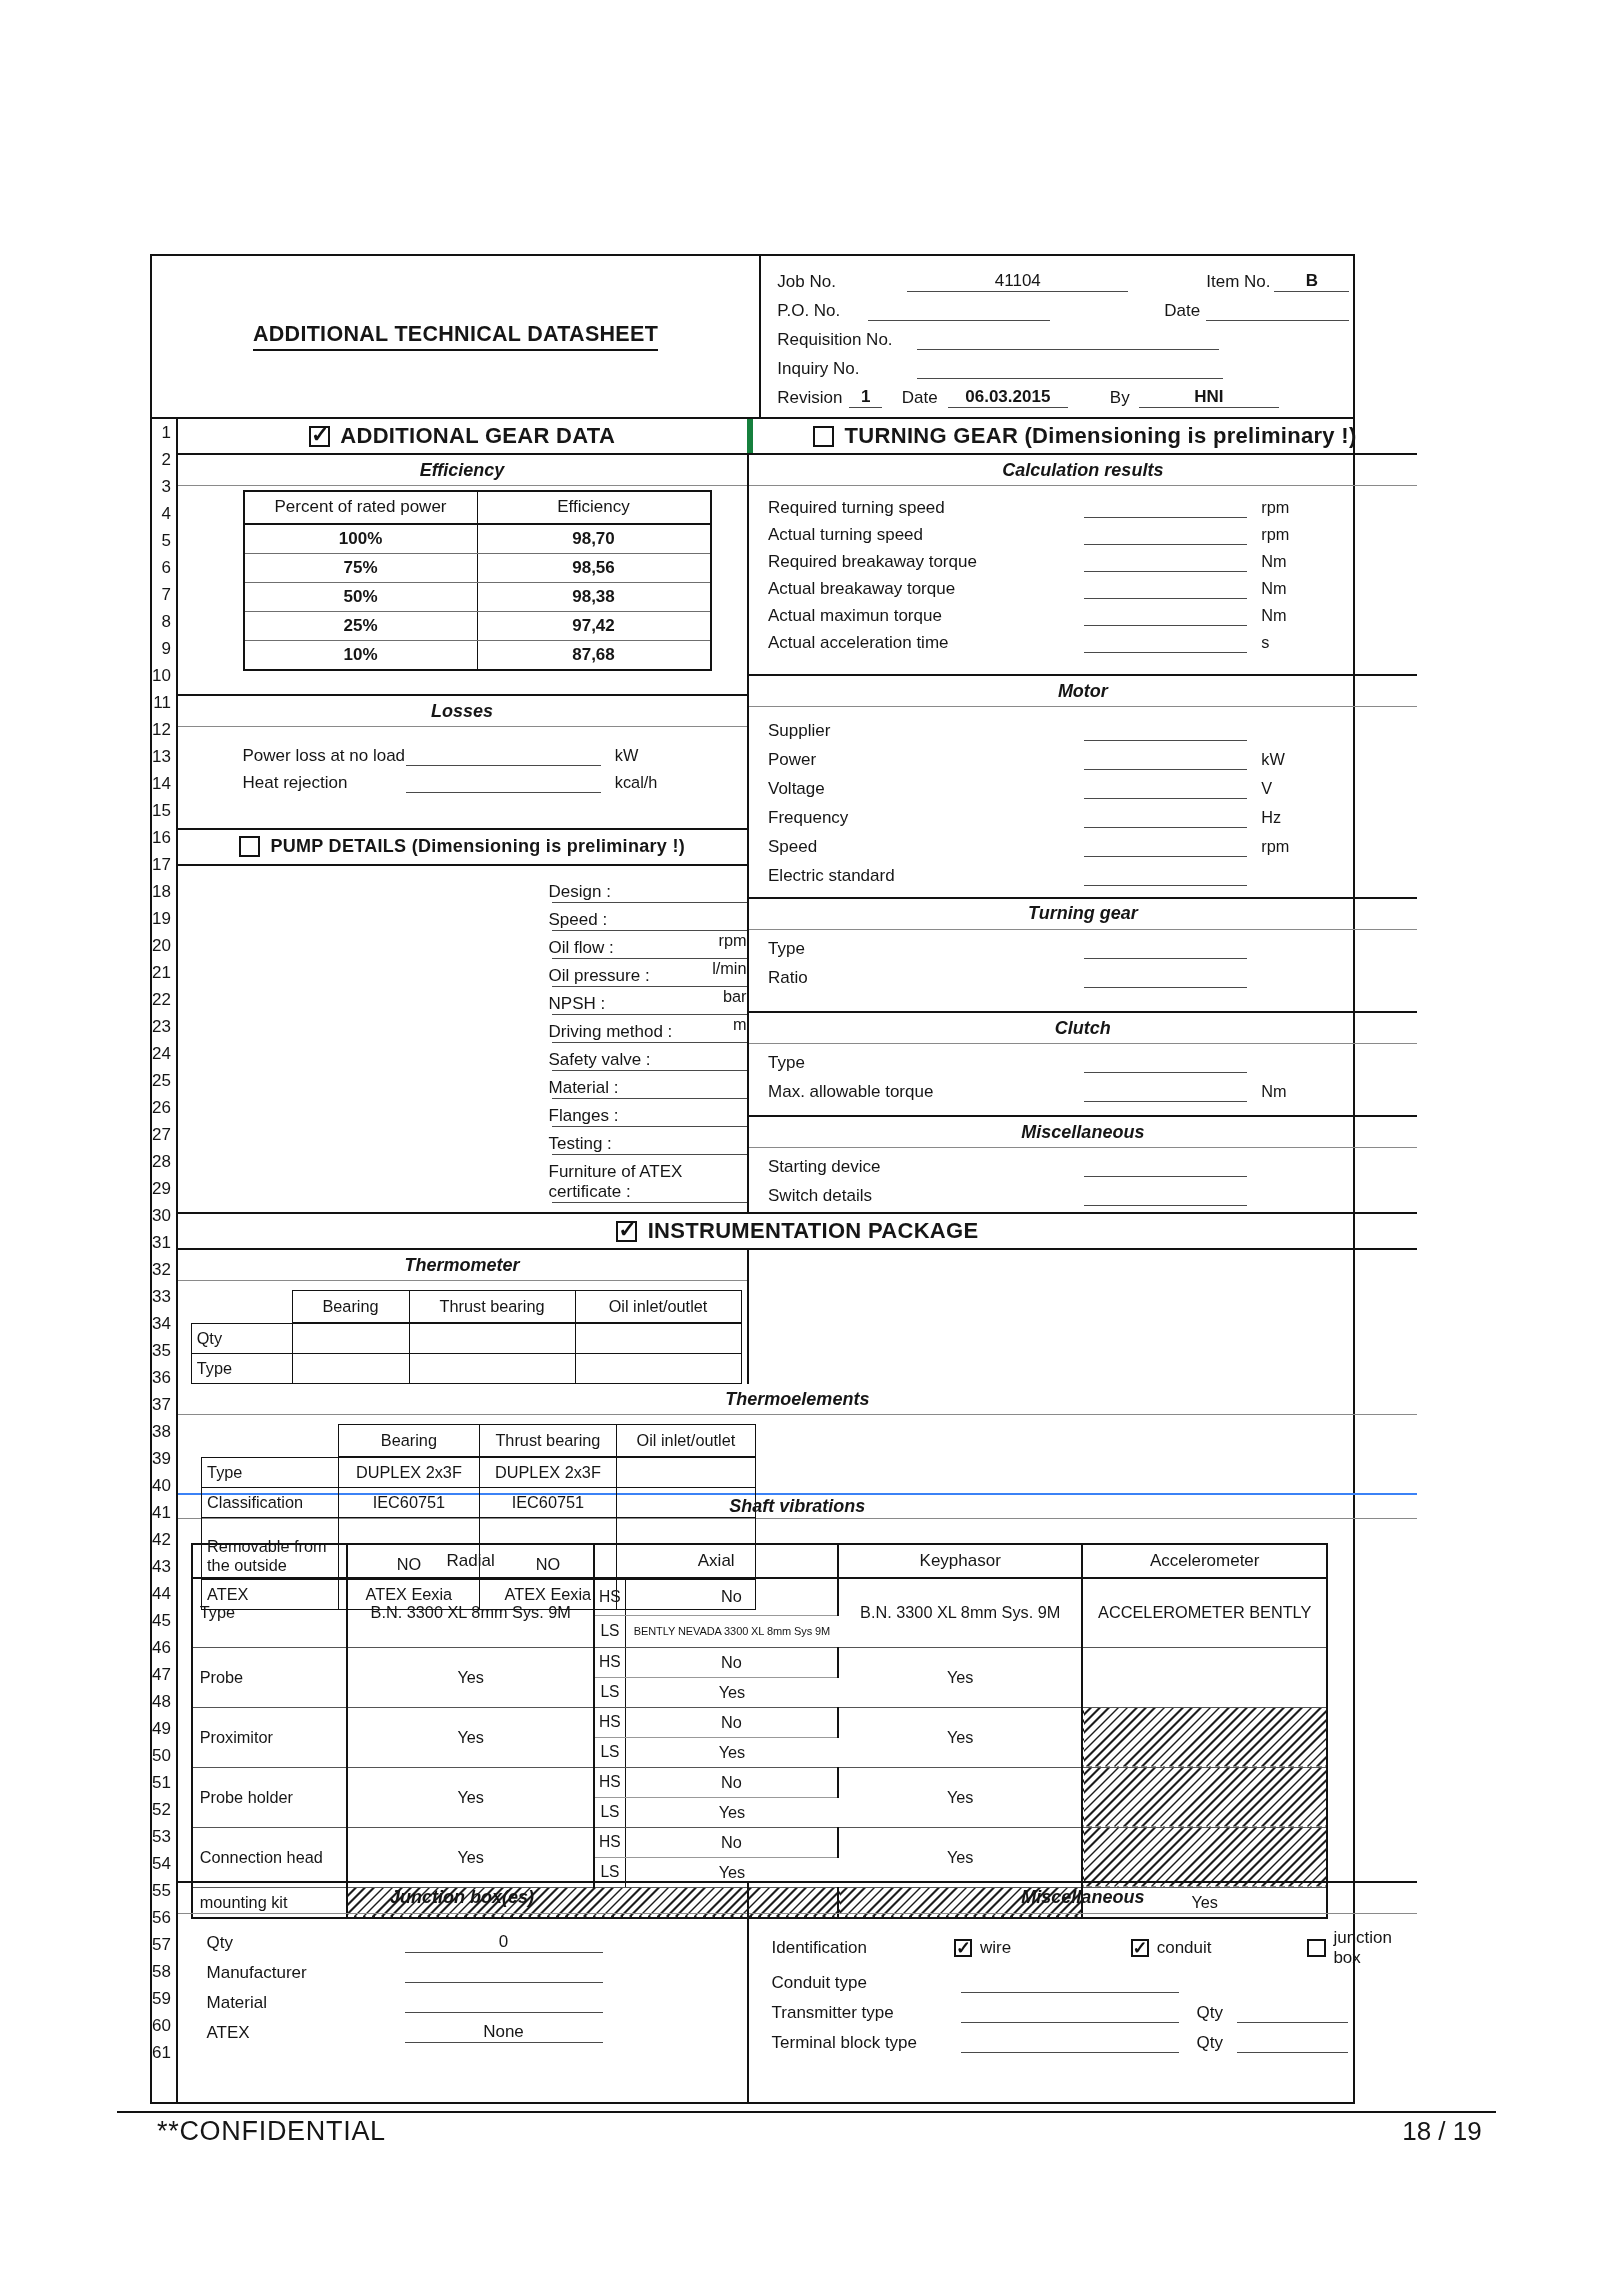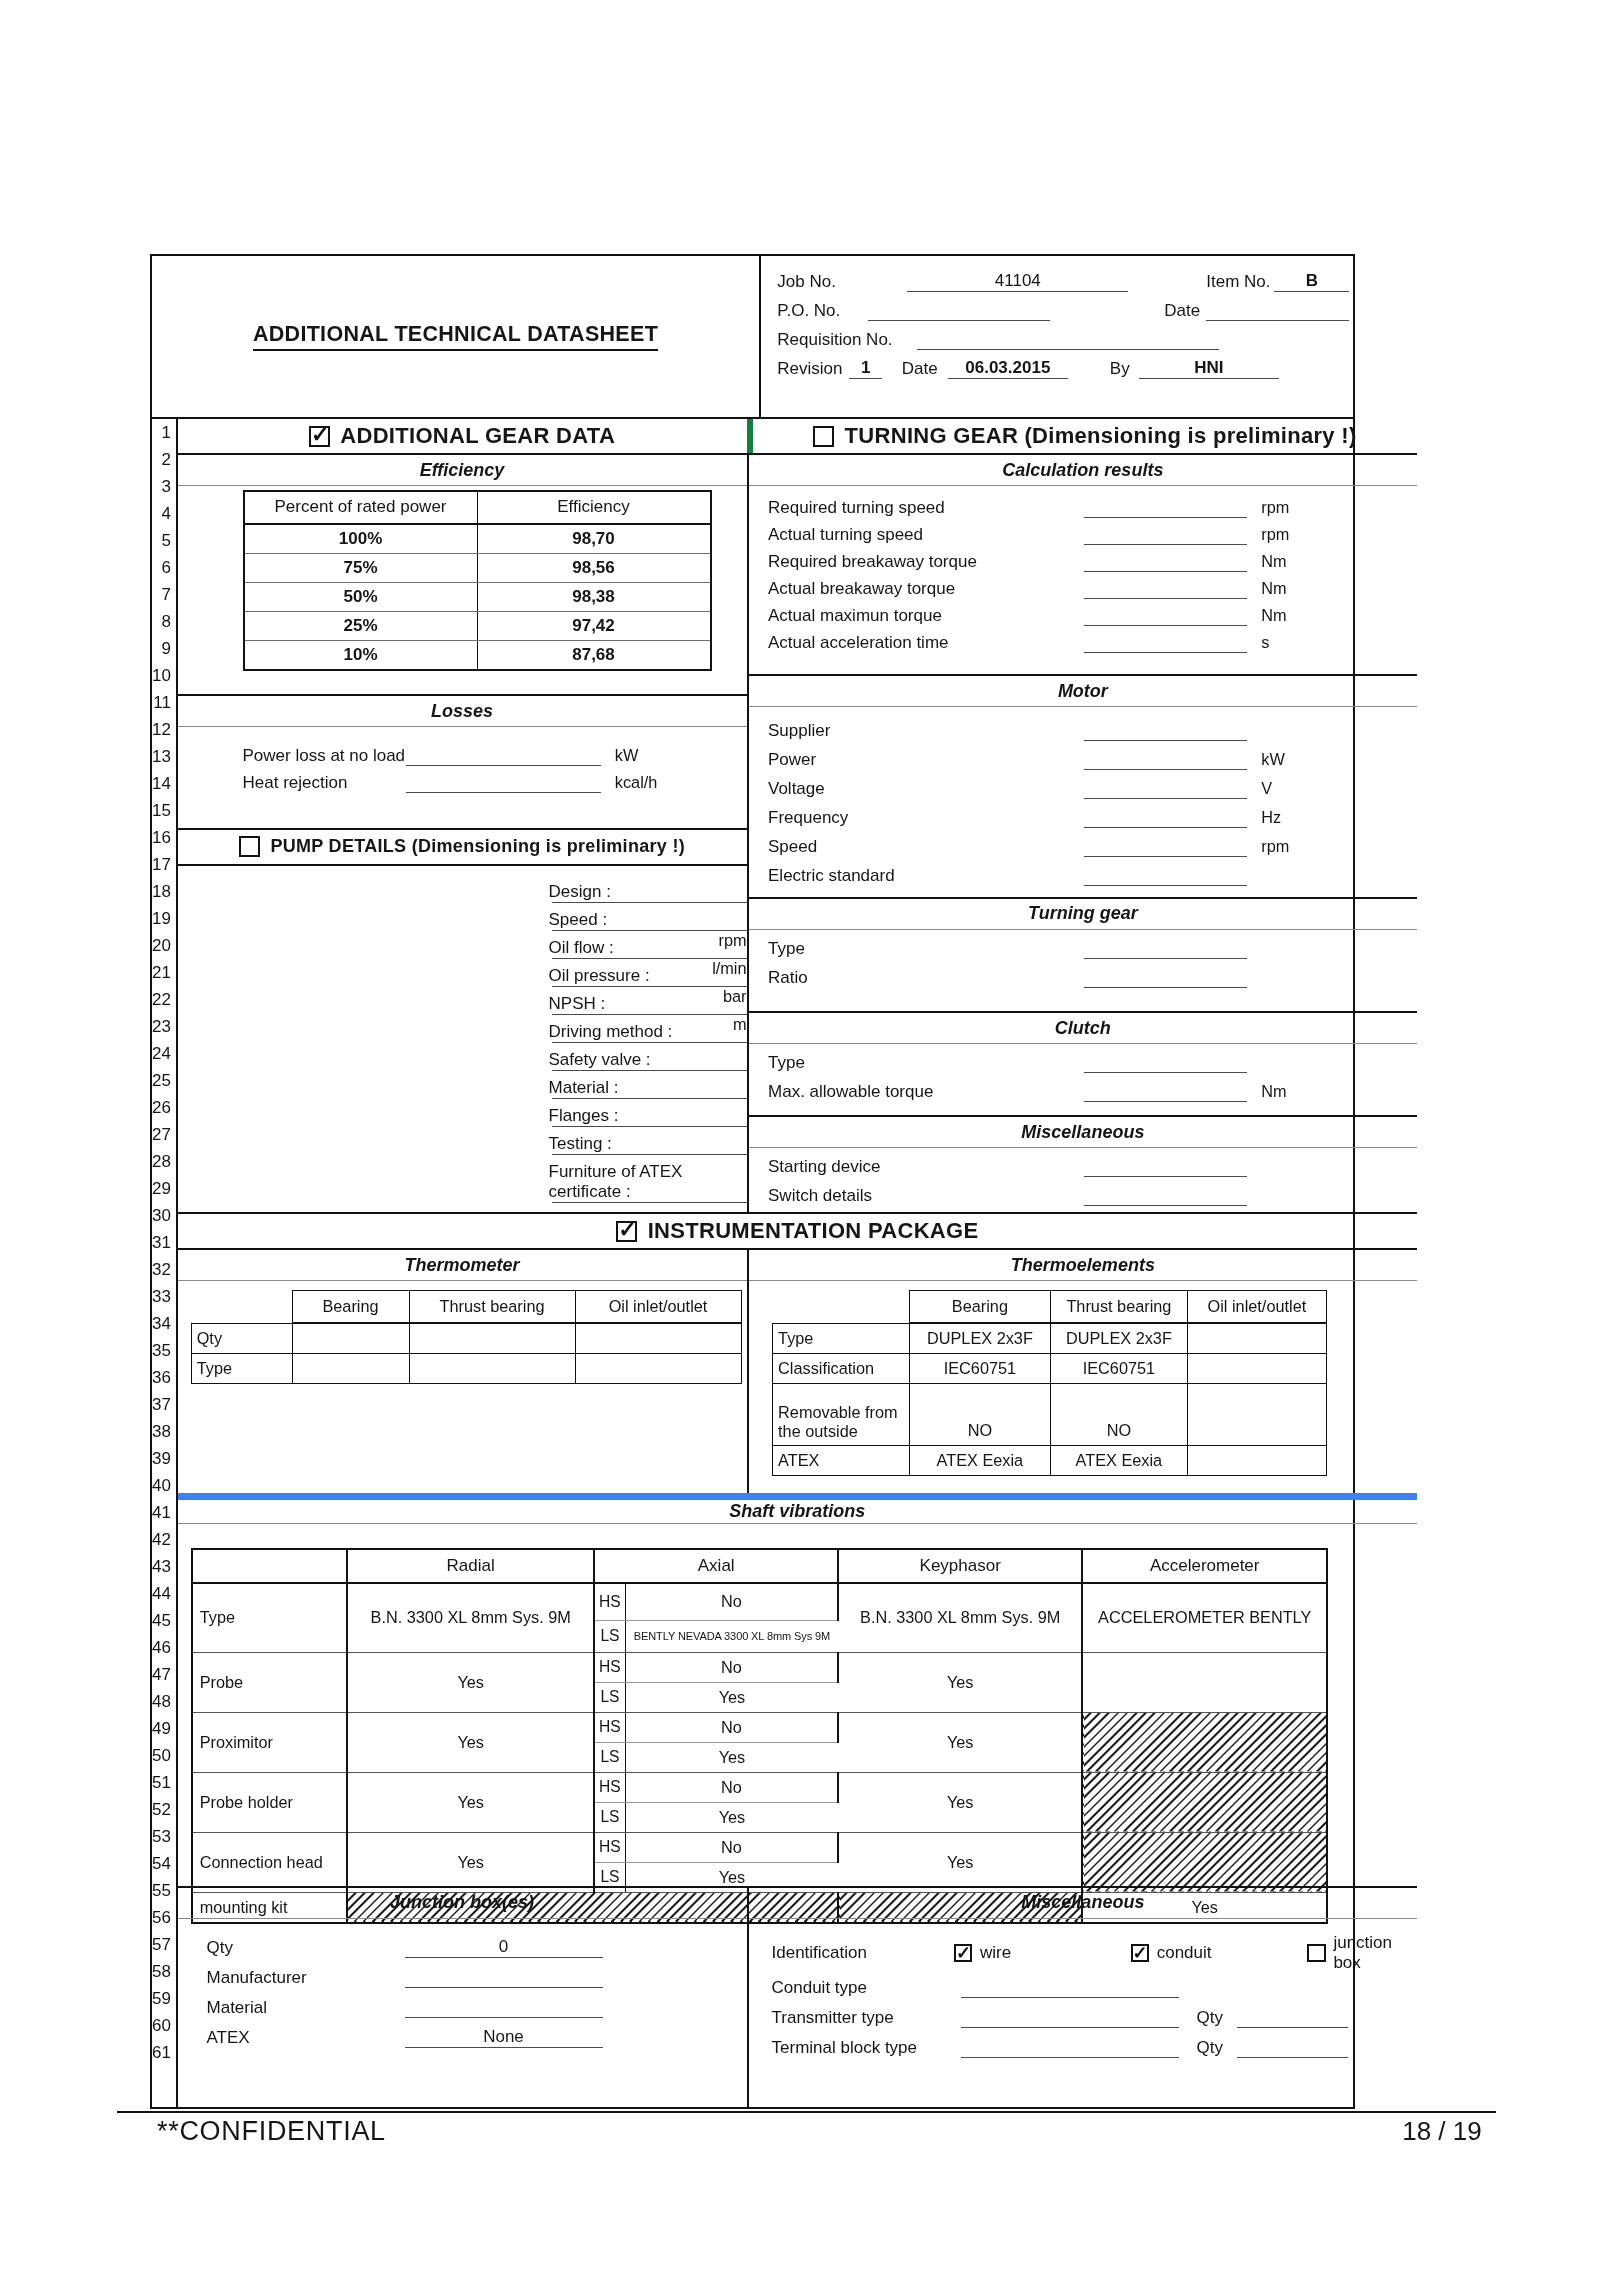--- a/index.html
+++ b/index.html
@@ -81,21 +81,21 @@
   table { border-collapse:collapse; }
   .efftab { margin:3.9px 0 0 65px; border:2px solid #121212; }
   .efftab th { width:230px; height:29px; font-size:17px; font-weight:normal;
                border-bottom:2px solid #121212; border-right:1.3px solid #121212; }
   .efftab td { height:26px; text-align:center; font-size:17px; font-weight:bold;
                border-bottom:1.3px solid #6f6f6f; border-right:1.3px solid #121212; }
   .efftab tr > *:last-child { border-right:none; }
   .efftab tr:last-child td { border-bottom:none; }
 
   
-  .s4 { height:243px; border-bottom:7px solid #3b82f6; }
+  .s4 { height:243px; border-bottom:2px solid #3b82f6;flex-direction:column; }
   .ttab td, .ttab th { border:1.3px solid #121212; font-size:16.3px; height:27px; }
   .ttab { margin-top:9px; }
   .ttab .ghost { border:none; background:transparent; }
   .ttab th { font-weight:normal; height:29px; border-bottom:2px solid #121212; }
   .ttab td.rl { text-align:left; padding-left:5.2px; }
   .ttab td.v { text-align:center; }
   .ttab td.tall { height:55px; vertical-align:bottom; padding-bottom:5.2px; }
   .ttab td.rl.talll { vertical-align:bottom; padding-bottom:3.9px; }
 
   
@@ -153,20 +153,24 @@
         </div>
         <div class="hrow">
           <span class="hlbl" style="margin-left:16.3px;width:91px">P.O. No.</span>
           <span class="hline" style="width:182px"></span>
           <span class="hlbl" style="margin-left:114px;width:42px">Date</span>
           <span class="hline" style="width:143px"></span>
         </div>
         <div class="hrow">
           <span class="hlbl" style="margin-left:16.3px;width:140px">Requisition No.</span>
           <span class="hline" style="width:302px"></span>
+        </div>
+        <div class="hrow">
+          <span class="hlbl" style="margin-left:16.3px;width:140px">Inquiry No.</span>
+          <span class="hline" style="width:306px"></span>
         </div>
         <div class="hrow">
           <span class="hlbl" style="margin-left:16.3px;width:72px">Revision</span>
           <span class="hline" style="width:33px;font-weight:bold">1</span>
           <span class="hlbl" style="margin-left:19.5px;width:46px">Date</span>
           <span class="hline" style="width:120px;font-weight:bold">06.03.2015</span>
           <span class="hlbl" style="margin-left:42px;width:29px">By</span>
           <span class="hline" style="width:140px;font-weight:bold">HNI</span>
         </div>
       </div>

